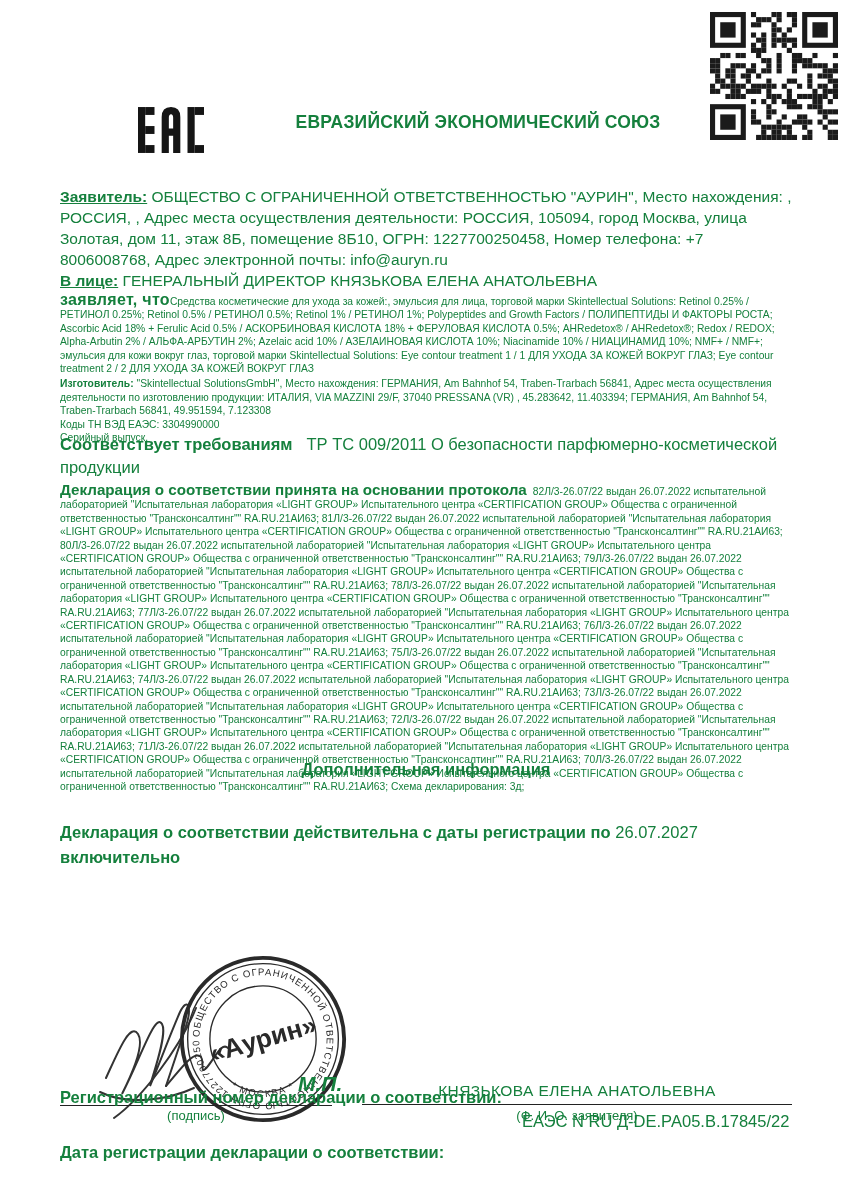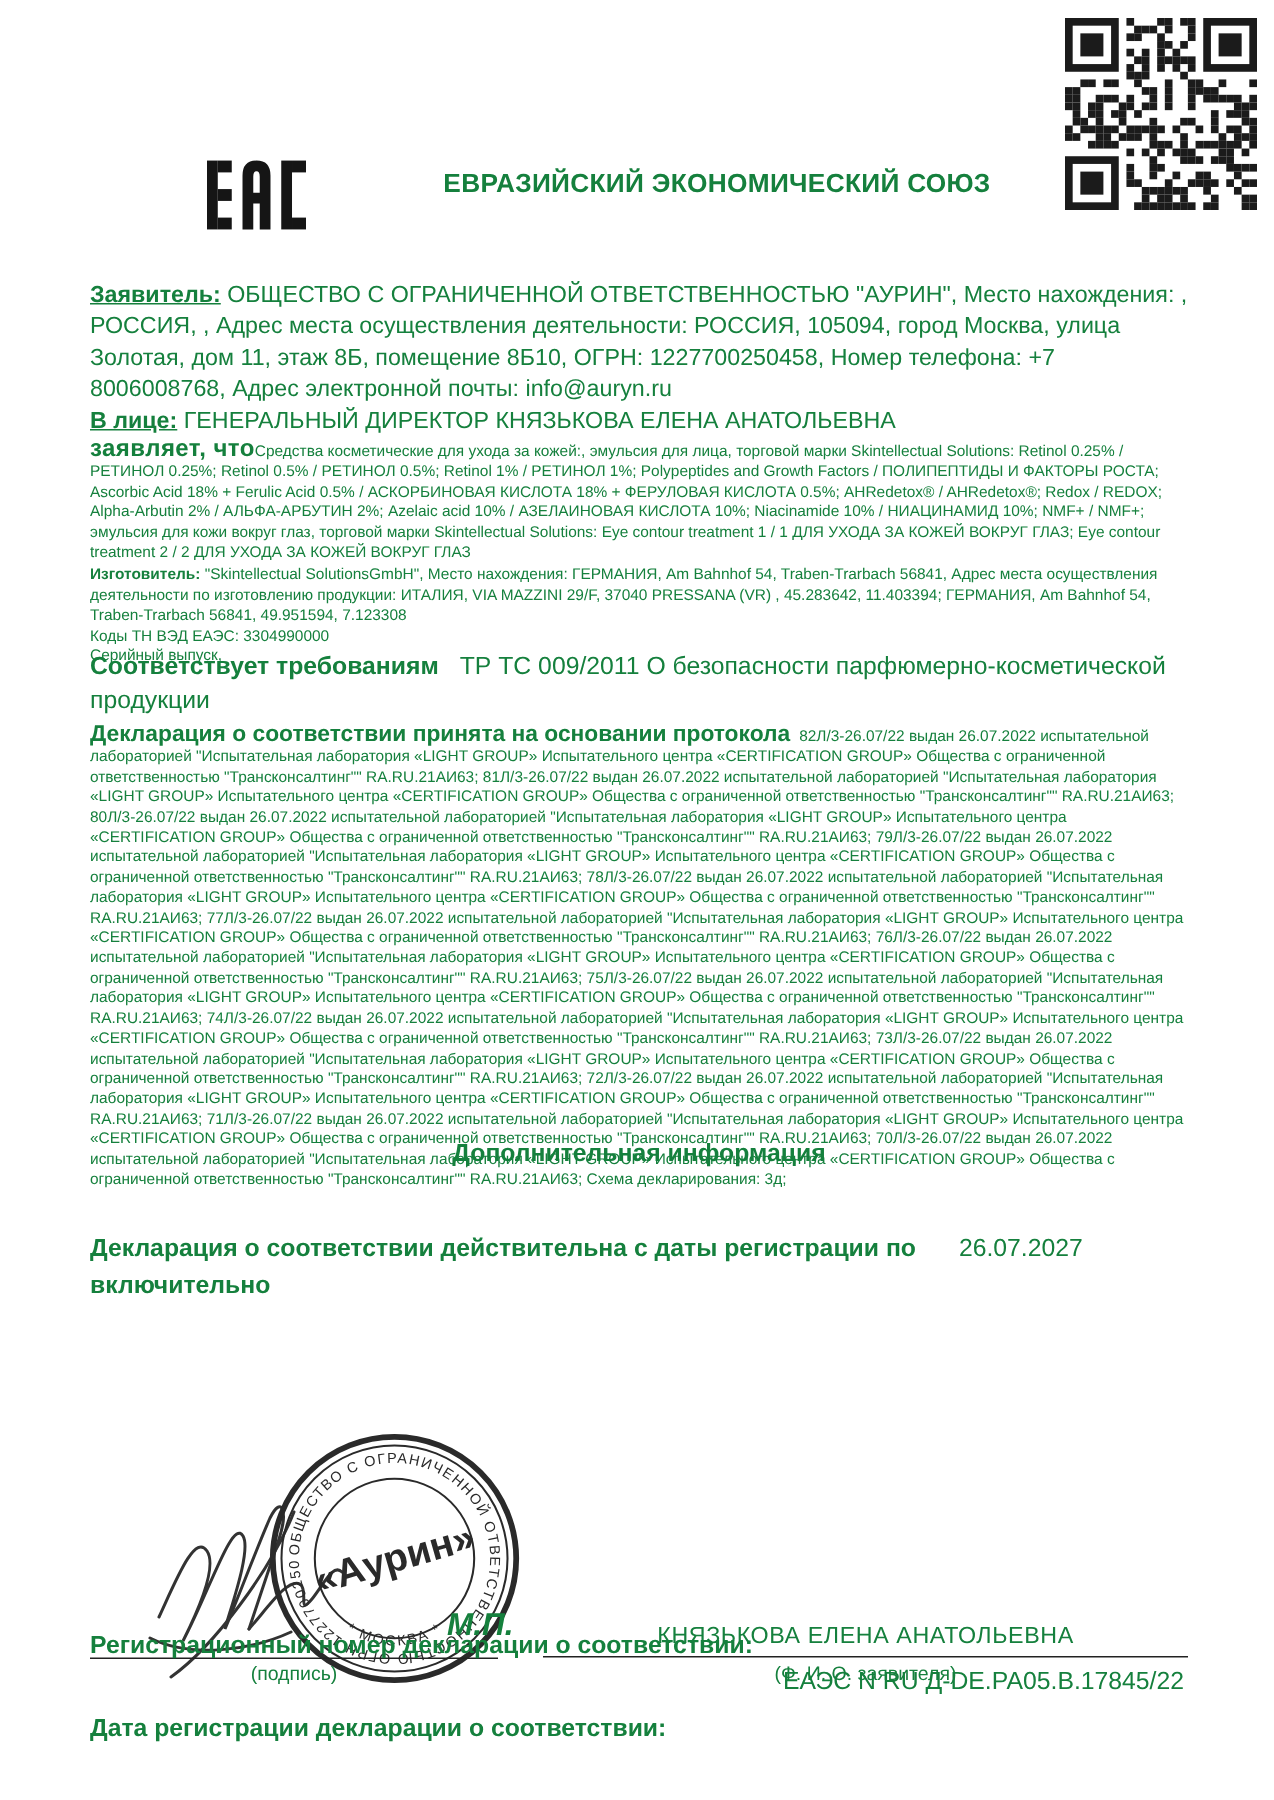--- a/index.html
+++ b/index.html
@@ -16,21 +16,21 @@
   
   .body{font-size:15.5px;line-height:21px;}
   .body b{font-weight:bold;text-decoration:underline;}
   .sm{font-size:10.3px;line-height:13.4px;}
   .decl-h{font-weight:bold;font-size:16px;letter-spacing:.3px;}
   .proto-h{font-weight:bold;font-size:15.2px;margin-right:6px;}
   .compliance{font-size:16.5px;line-height:23px;}
   .compliance .lbl{font-weight:bold;margin-right:14px;}
   .addinfo{font-size:16.5px;font-weight:bold;}
   .validity{font-size:16.5px;line-height:25px;font-weight:bold;}
-  .validity .date{font-weight:normal;margin-left:24px;}
+  .validity .date{font-weight:normal;}
   .validity .suffix{display:block;}
   
   .sigzone{top:952px;height:180px;}
   .sig-svg{position:absolute;left:38px;top:28px;}
   .stamp-svg{position:absolute;left:118px;top:2px;}
   .mp{position:absolute;left:238px;top:120px;font-size:21px;font-weight:bold;font-style:italic;}
   .sign-line{position:absolute;left:0;top:153px;width:272px;border-top:1.6px solid #222;
              text-align:center;font-size:13px;padding-top:2px;}
   .fio-block{position:absolute;left:302px;top:130px;width:430px;text-align:center;}
   .fio-name{font-size:15.5px;letter-spacing:.4px;padding-bottom:4px;border-bottom:1.8px solid #222;}

